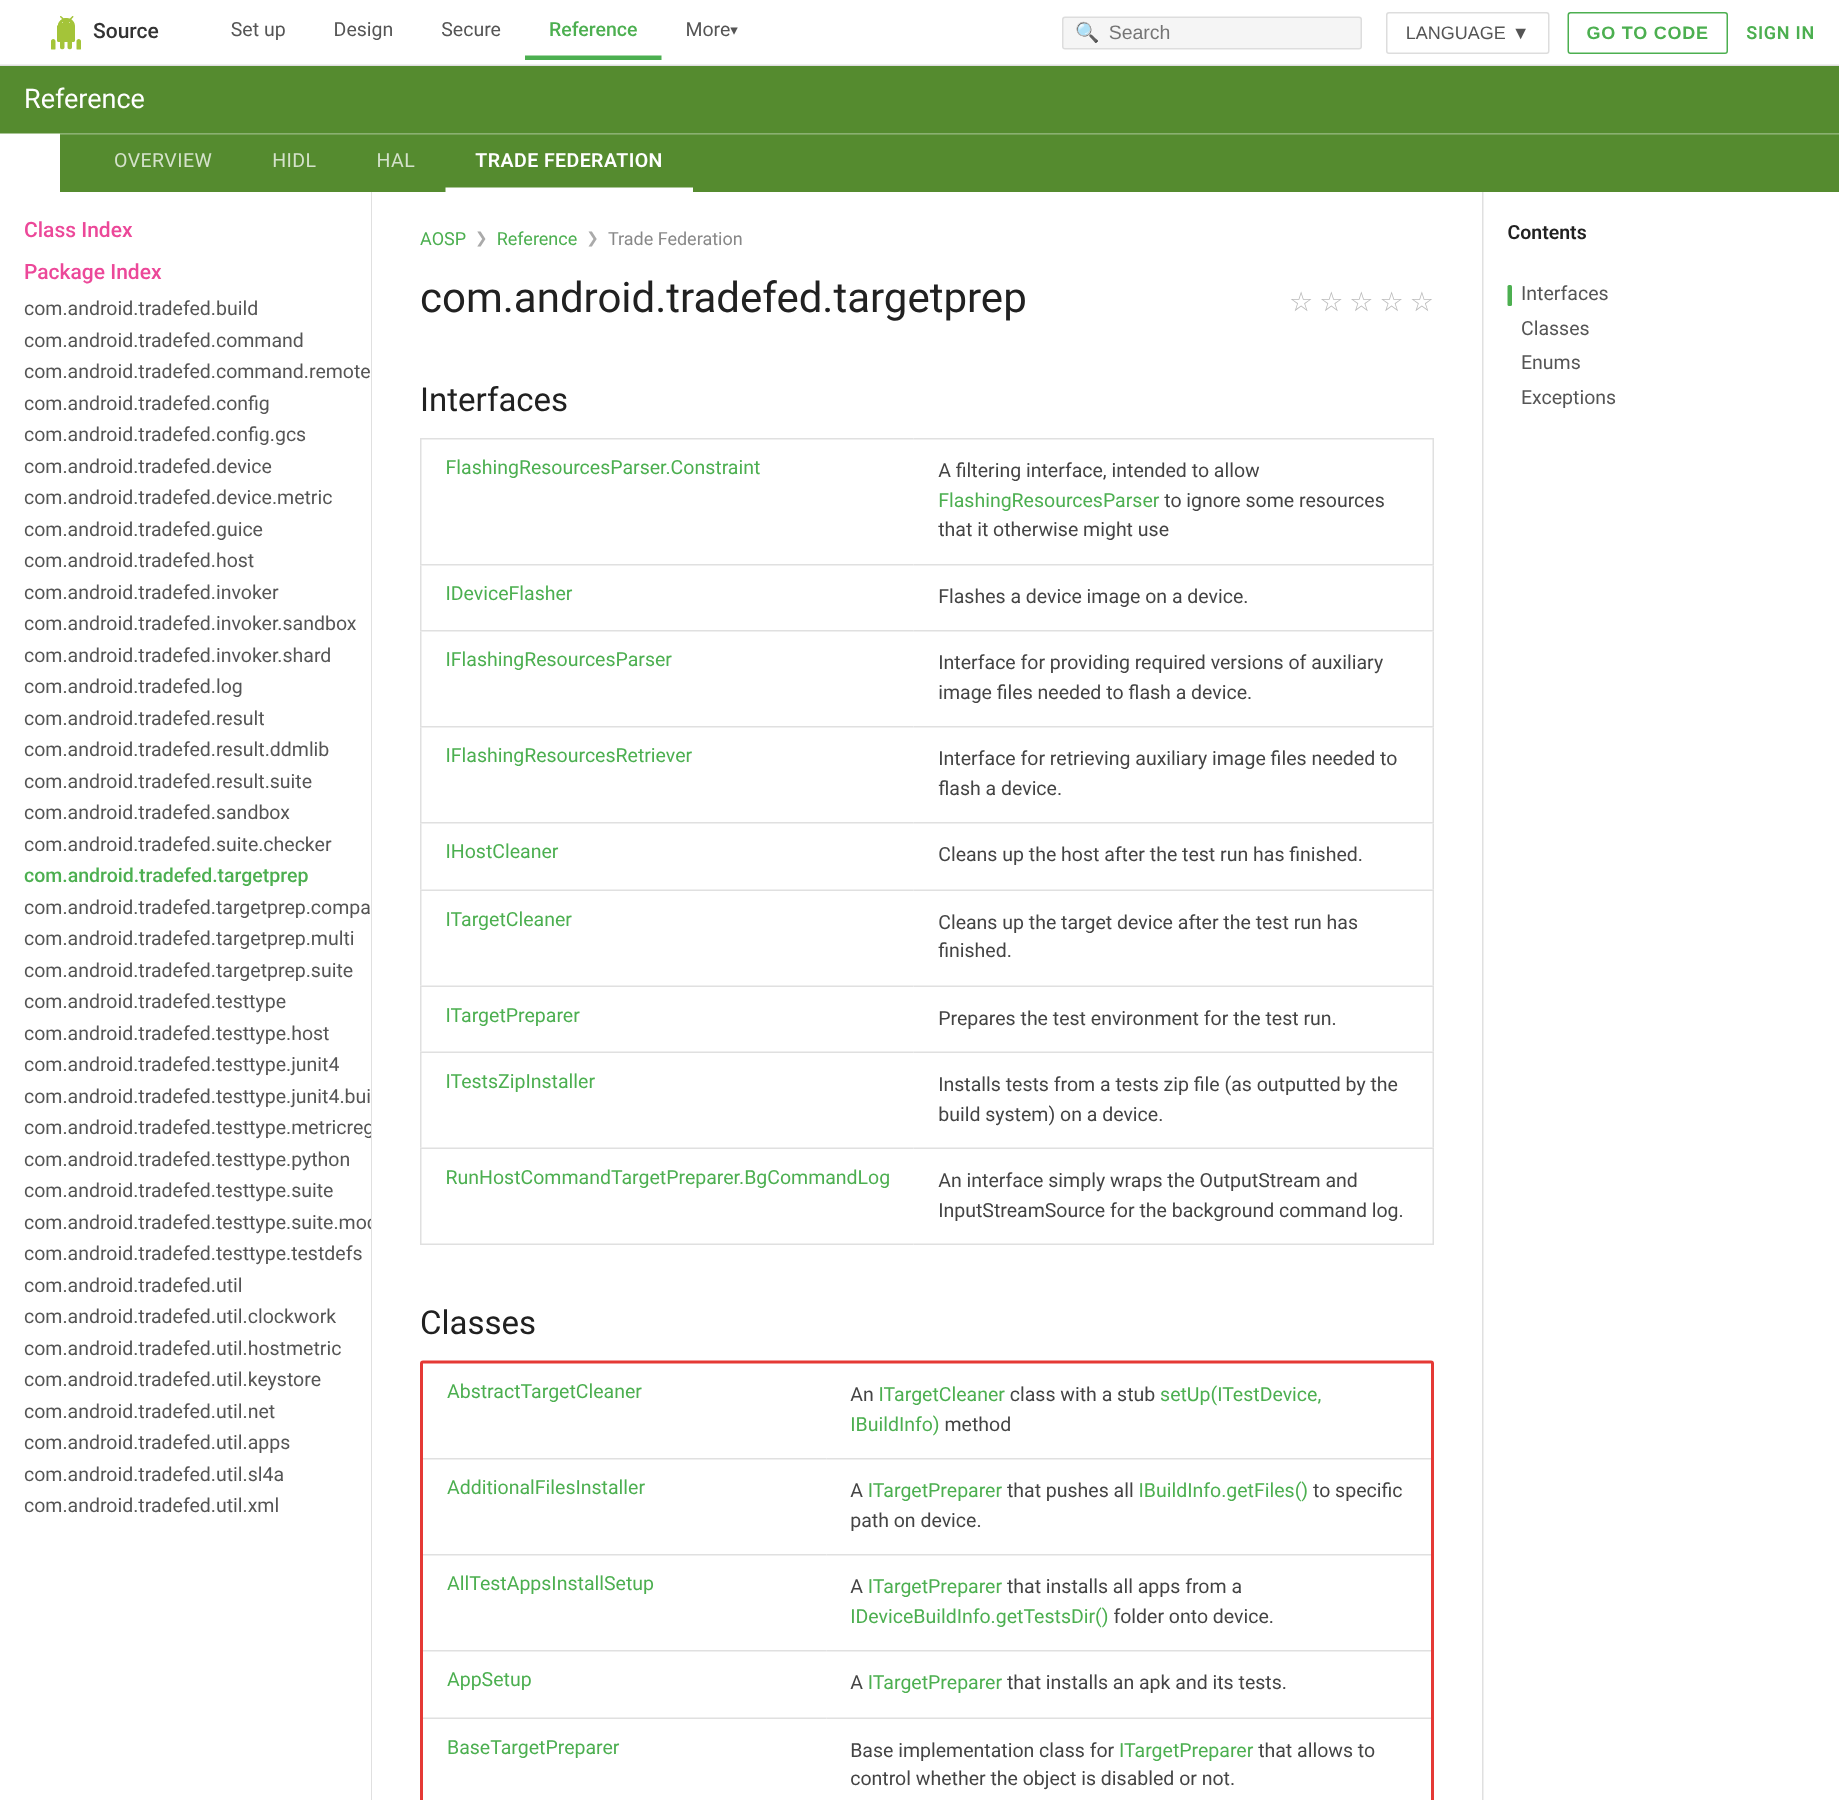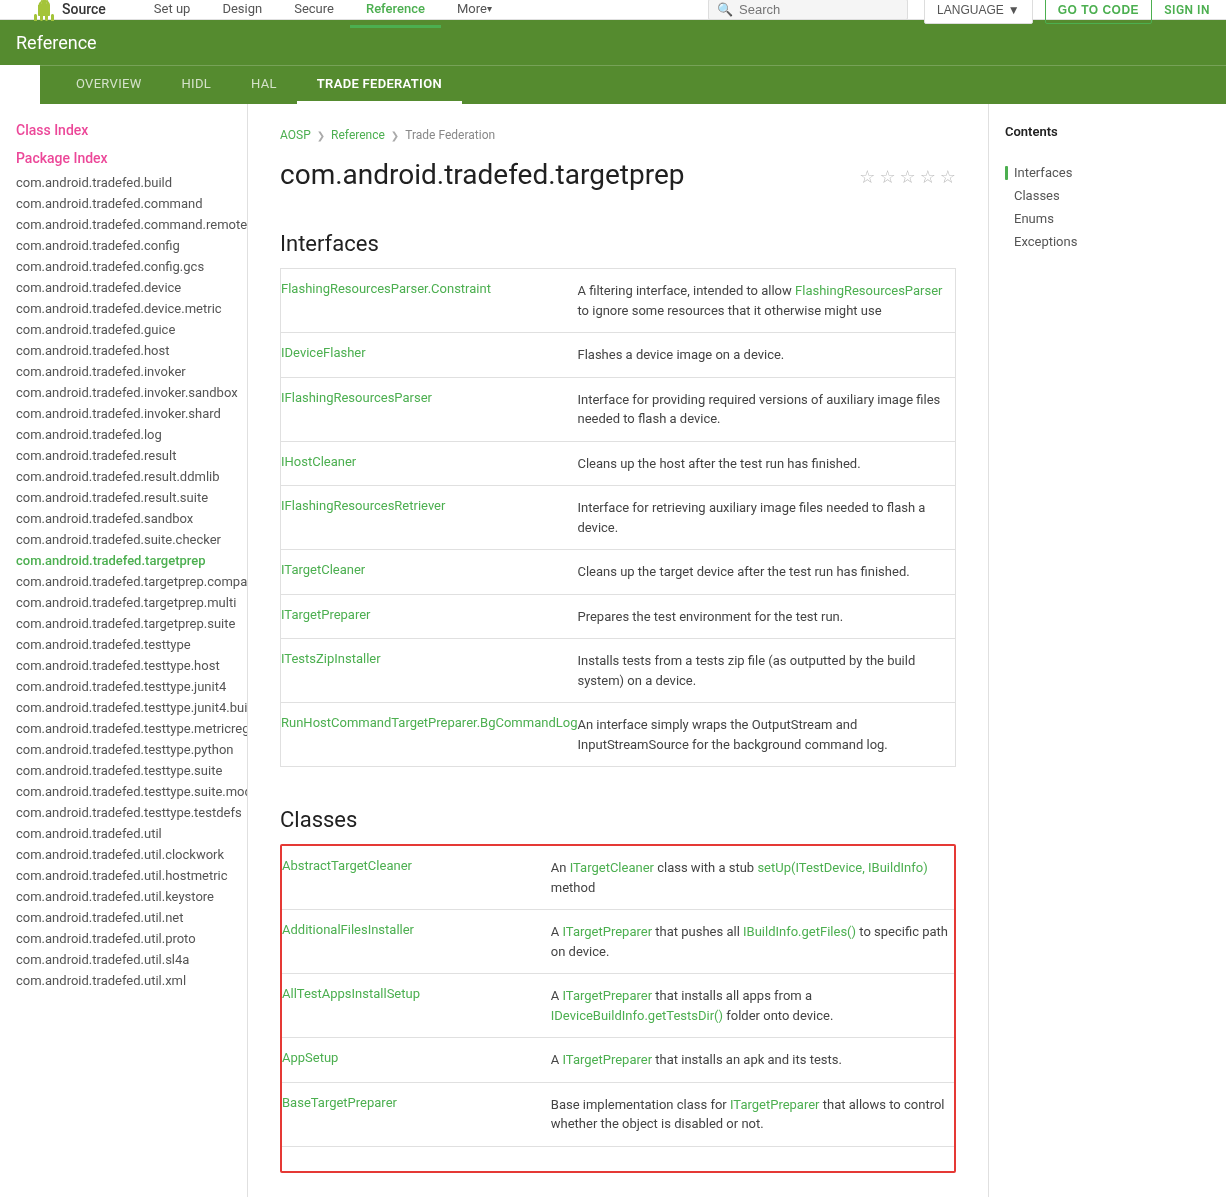--- a/index.html
+++ b/index.html
@@ -2,21 +2,21 @@
 <html><head>
   <meta charset="utf-8">
   <style>
     * { box-sizing: border-box; margin: 0; padding: 0; }
     body { font-family: Roboto, Arial, sans-serif; font-size: 14px; color: #212121; background: #fff; }
 
     
     .top-nav {
       display: flex;
       align-items: center;
-      height: 20px;
+      height: 44px;
       background: #fff;
       border-bottom: 1px solid #e0e0e0;
       padding: 0 16px;
       gap: 0;
     }
     .top-nav .logo {
       display: flex;
       align-items: center;
       gap: 6px;
       margin-right: 16px;
@@ -241,21 +241,21 @@
       width: 100%;
       border-collapse: collapse;
       border: 1px solid #e0e0e0;
       margin-bottom: 24px;
     }
     .api-table tr {
       border-bottom: 1px solid #e0e0e0;
     }
     .api-table tr:last-child { border-bottom: none; }
     .api-table td {
-      padding: 12px 0;
+      padding: 12px 16px;
       vertical-align: top;
       font-size: 13px;
     }
     .api-table td:first-child {
       width: 40%;
       white-space: nowrap;
     }
     .api-table td:last-child {
       color: #444;
       line-height: 1.5;
@@ -387,21 +387,21 @@
     <a class="sidebar-link">com.android.tradefed.testtype.metricregression</a>
     <a class="sidebar-link">com.android.tradefed.testtype.python</a>
     <a class="sidebar-link">com.android.tradefed.testtype.suite</a>
     <a class="sidebar-link">com.android.tradefed.testtype.suite.module</a>
     <a class="sidebar-link">com.android.tradefed.testtype.testdefs</a>
     <a class="sidebar-link">com.android.tradefed.util</a>
     <a class="sidebar-link">com.android.tradefed.util.clockwork</a>
     <a class="sidebar-link">com.android.tradefed.util.hostmetric</a>
     <a class="sidebar-link">com.android.tradefed.util.keystore</a>
     <a class="sidebar-link">com.android.tradefed.util.net</a>
-    <a class="sidebar-link">com.android.tradefed.util.proto</a>
+    <a class="sidebar-link">com.android.tradefed.util.apps</a>
     <a class="sidebar-link">com.android.tradefed.util.sl4a</a>
     <a class="sidebar-link">com.android.tradefed.util.xml</a>
   </div>
 
   <div class="content-area">
 
     <div class="breadcrumb">
       <a>AOSP</a>
       <span class="sep">❯</span>
       <a>Reference</a>
@@ -431,26 +431,26 @@
         </tr>
         <tr>
           <td><a class="api-link">IDeviceFlasher</a></td>
           <td>Flashes a device image on a device.</td>
         </tr>
         <tr>
           <td><a class="api-link">IFlashingResourcesParser</a></td>
           <td>Interface for providing required versions of auxiliary image files needed to flash a device.</td>
         </tr>
         <tr>
+          <td><a class="api-link">IFlashingResourcesRetriever</a></td>
+          <td>Interface for retrieving auxiliary image files needed to flash a device.</td>
+        </tr>
+        <tr>
           <td><a class="api-link">IHostCleaner</a></td>
           <td>Cleans up the host after the test run has finished.</td>
-        </tr>
-        <tr>
-          <td><a class="api-link">IFlashingResourcesRetriever</a></td>
-          <td>Interface for retrieving auxiliary image files needed to flash a device.</td>
         </tr>
         <tr>
           <td><a class="api-link">ITargetCleaner</a></td>
           <td>Cleans up the target device after the test run has finished.</td>
         </tr>
         <tr>
           <td><a class="api-link">ITargetPreparer</a></td>
           <td>Prepares the test environment for the test run.</td>
         </tr>
         <tr>

